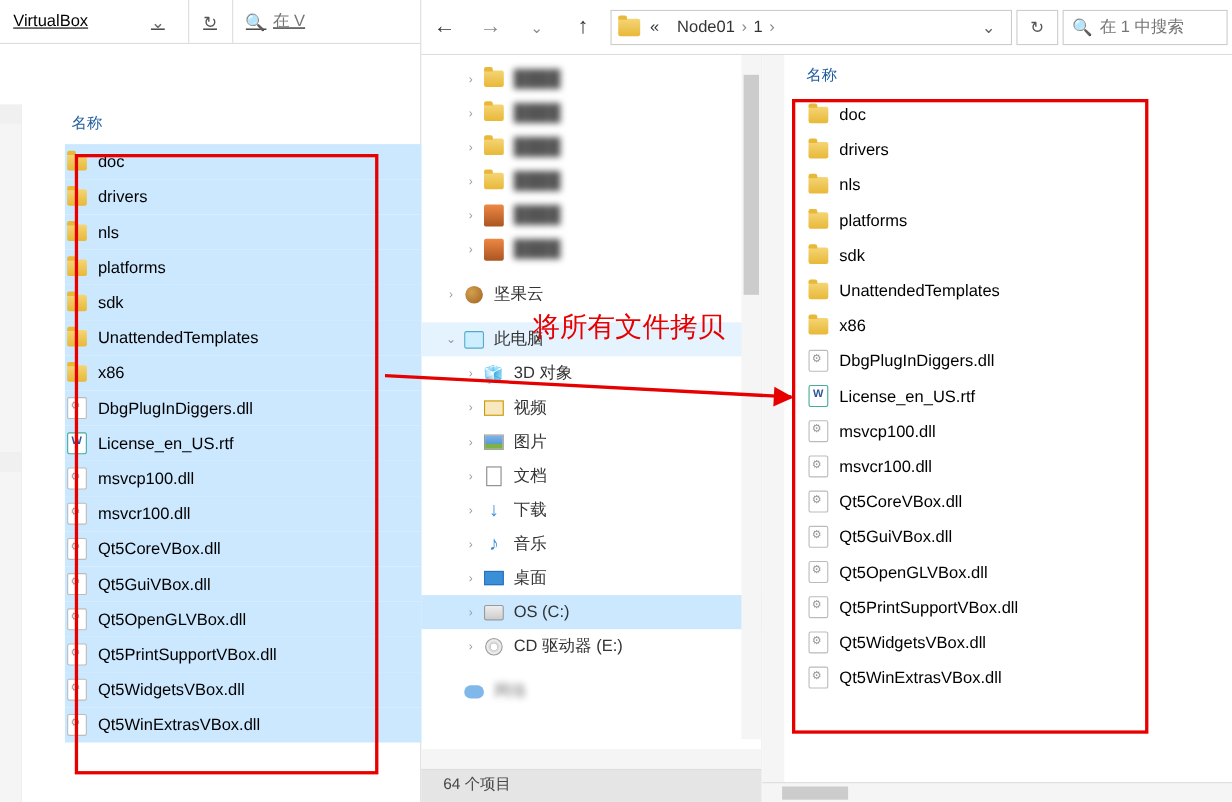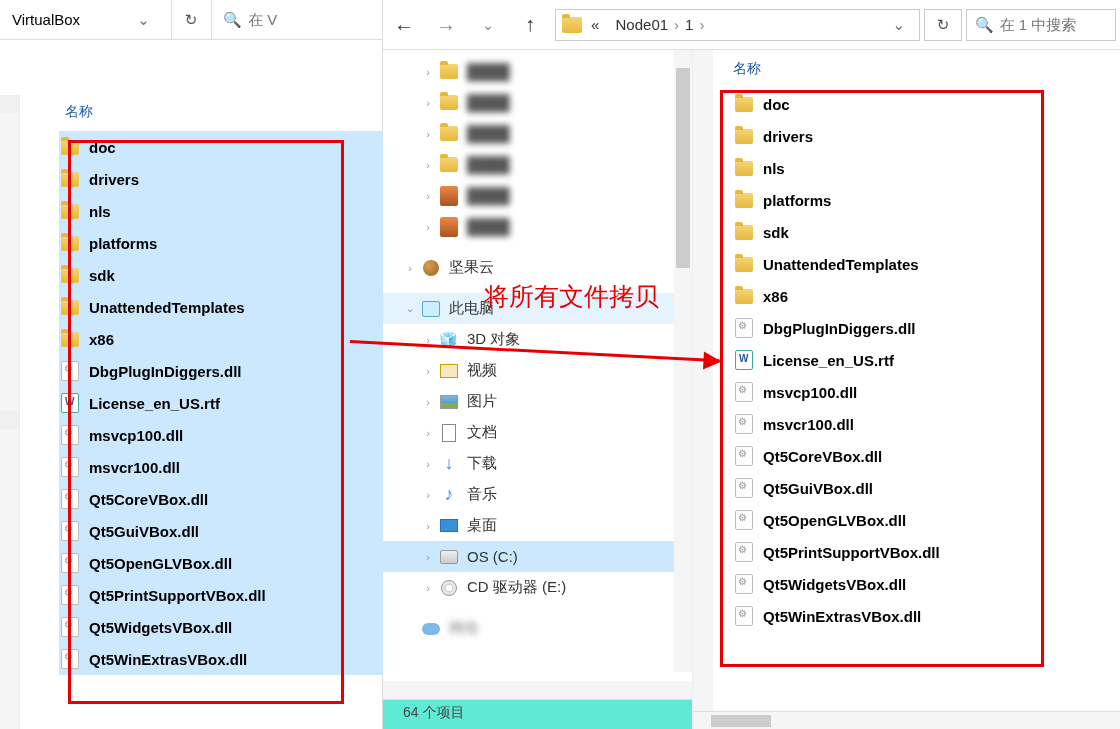--- a/index.html
+++ b/index.html
@@ -3,42 +3,42 @@
 <meta charset="utf-8">
 <style>
 * { box-sizing: border-box; margin: 0; padding: 0; }
 body { font-family: "Microsoft YaHei", "Segoe UI", sans-serif; font-size: 15px; background: #fff; position: relative; width: 1120px; height: 729px; overflow: hidden; }
 
 
 .left-window { position: absolute; left: 0; top: 0; width: 383px; height: 729px; border-right: 1px solid #ddd; }
 .left-header { height: 50px; border-bottom: 1px solid #ddd; display: flex; align-items: center; justify-content: center; font-size: 16px; color: #333; }
 .left-header-cell { flex:1; text-align:center; border-right:1px solid #ddd; height:100%; display:flex; align-items:center; justify-content:center; }
 .left-header-cell:last-child { border-right:none; }
-.left-toolbar { height: 40px; display: flex; align-items: center; border-bottom: 1px solid #ddd; }
+.left-toolbar { height: 40px; display: flex; align-items: center; border-bottom: 1px solid #ddd; text-decoration: underline; }
 .addr-box { display: flex; align-items: center; padding: 0 12px; flex: 1; height: 100%; border-right: 1px solid #ddd; }
 .dropdown-btn { width: 30px; text-align: center; color: #666; cursor: pointer; }
 .refresh-btn { width: 40px; text-align: center; color: #555; cursor: pointer; border-right: 1px solid #ddd; height: 100%; display: flex; align-items: center; justify-content: center; }
 .search-box { flex: 1; display: flex; align-items: center; padding: 0 12px; height: 100%; }
 .search-icon { color: #666; margin-right: 6px; }
 .search-input { border: none; outline: none; font-size: 15px; width: 100%; }
 
 .left-pane { position: absolute; top: 95px; left: 0; width: 383px; bottom: 0; }
 .scrollbar-left { position: absolute; left: 0; top: 0; width: 20px; height: 100%; background: #f5f5f5; border-right: 1px solid #eee; }
 .scrollbar-left::before { content: ""; position: absolute; top: 0; left: 0; right: 0; height: 18px; background: #f0f0f0; }
 .scrollbar-left::after { content: ""; position: absolute; top: 316px; left: 0; right: 0; height: 18px; background: #f0f0f0; }
 .list-area { position: absolute; left: 45px; top: 0; right: 0; }
 .list-header { font-size: 14px; color: #1e5b9f; padding: 8px 20px 10px 20px; }
 
 .red-box-left { position: absolute; left: 68px; top: 140px; width: 276px; height: 564px; border: 3px solid #e60000; }
 
 .file-list { padding-left: 14px; }
 .file-row { display: flex; align-items: center; height: 32px; cursor: pointer; }
 .file-row.selected { background: #cce8ff; }
 .file-icon { width: 22px; height: 22px; margin-right: 8px; display: flex; align-items: center; justify-content: center; }
-.file-name { font-size: 15px; color: #000; font-weight: bold; }
+.file-name { font-size: 15px; color: #000; }
 
 
 .icon-folder { width: 18px; height: 15px; background: linear-gradient(#f5d576, #e8b838); border-radius: 2px; position: relative; }
 .icon-folder::before { content: ""; position: absolute; top: -3px; left: 0; width: 8px; height: 4px; background: #e8b838; border-radius: 2px 2px 0 0; }
 .icon-dll { width: 18px; height: 20px; background: #fff; border: 1px solid #bbb; border-radius: 2px; position: relative; }
 .icon-dll::after { content: "⚙"; position: absolute; top: 1px; left: 2px; font-size: 10px; color: #999; }
 .icon-rtf { width: 18px; height: 20px; background: #fff; border: 1px solid #4a9; border-radius: 2px; position: relative; }
 .icon-rtf::after { content: "W"; position: absolute; top: 2px; left: 3px; font-size: 10px; color: #2a5599; font-weight: bold; }
 
 
@@ -77,21 +77,21 @@
 .icon-cloud { width:18px; height:12px; background:#4a9be0; border-radius:50px; }
 .icon-nut { width:16px; height:16px; border-radius:50%; background:radial-gradient(circle at 35% 35%,#d4a050,#a06020); }
 .icon-rar { width:18px; height:20px; background:linear-gradient(#e84,#a52); border-radius:2px; }
 .icon-video { width:18px; height:14px; background:#f8e8c0; border:1px solid #c90; position:relative; }
 .icon-image { width:18px; height:14px; background:linear-gradient(#7db5e8,#5a9bd5 60%,#7cb342 60%); border:1px solid #999; }
 .icon-doc { width:14px; height:18px; background:#fff; border:1px solid #888; }
 .icon-download { color:#3a8fd8; font-size:18px; font-weight:bold; }
 .icon-music { color:#3a8fd8; font-size:18px; }
 .icon-desktop { width:18px; height:13px; background:#3a8fd8; border:1px solid #2a6fb8; }
 
-.tree-footer { position: absolute; bottom: 0; left: 0; right: 0; height: 30px; border-top: 1px solid #ddd; padding: 4px 20px; font-size: 14px; color: #444; background: #5eead4; }
+.tree-footer { position: absolute; bottom: 0; left: 0; right: 0; height: 30px; border-top: 1px solid #ddd; padding: 4px 20px; font-size: 14px; color: #444; background: #e5e5e5; }
 .tree-bottom-scroll { position: absolute; bottom: 30px; left: 0; right: 0; height: 18px; background: #f5f5f5; }
 
 
 .file-panel { flex: 1; position: relative; }
 .file-panel .scrollbar-left2 { position: absolute; left: 0; top: 0; width: 20px; height: 100%; background: #f5f5f5; }
 .file-panel .list-header2 { font-size: 14px; color: #1e5b9f; padding: 10px 20px 10px 40px; }
 .file-panel .file-list2 { padding-left: 40px; }
 .file-panel .file-row2 { display: flex; align-items: center; height: 32px; cursor: pointer; }
 
 .red-box-right { position: absolute; left: 720px; top: 90px; width: 324px; height: 577px; border: 3px solid #e60000; }

